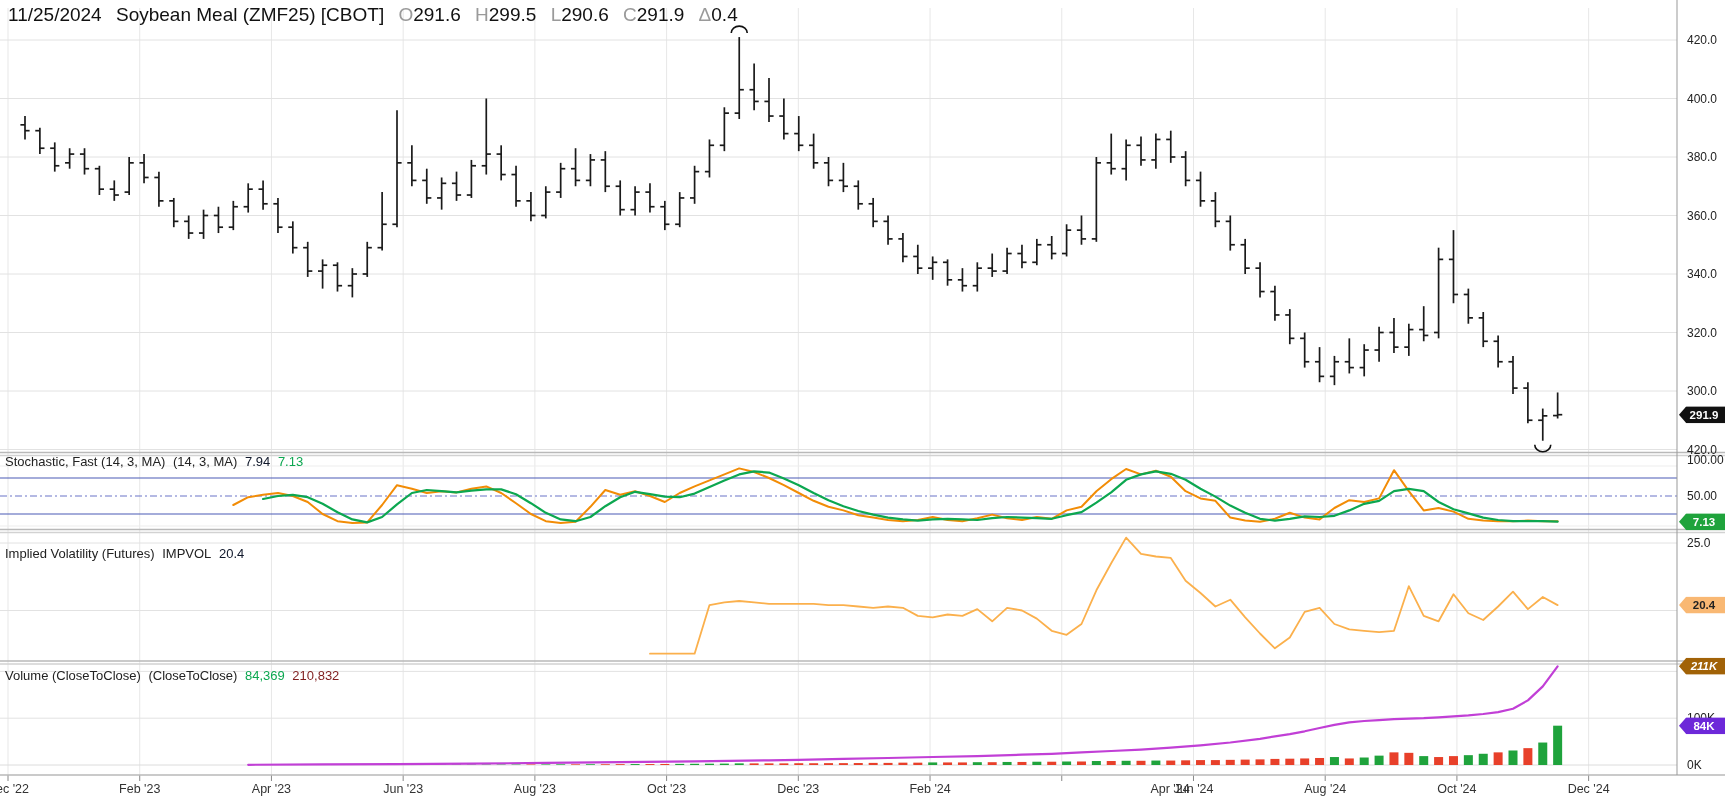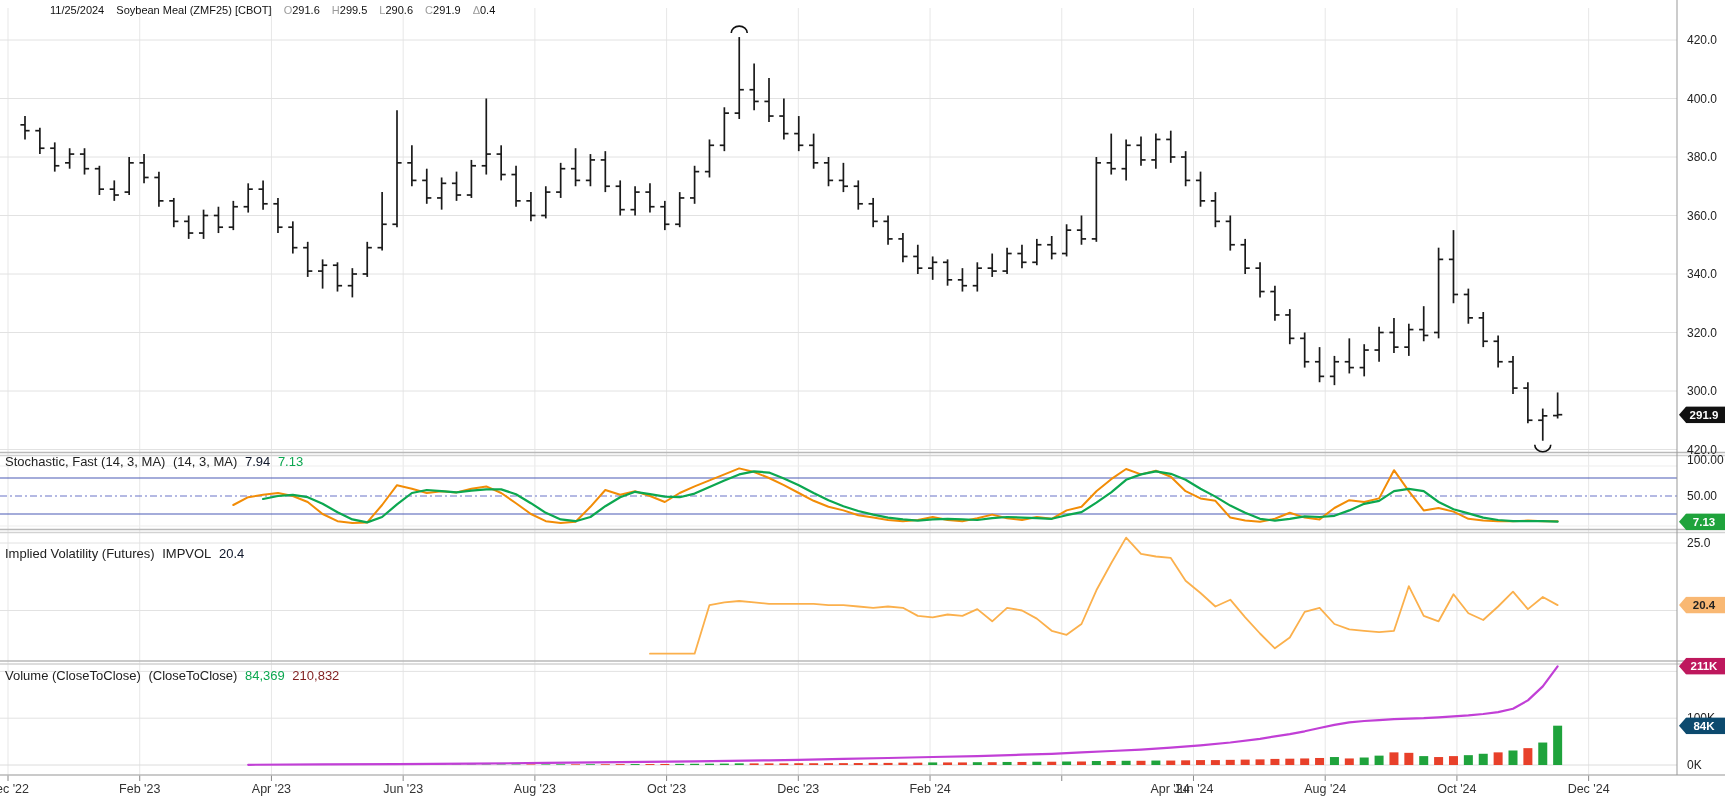--- a/index.html
+++ b/index.html
@@ -1,18 +1,18 @@
 <!DOCTYPE html>
 <html><head>
 <meta charset="utf-8">
 <style>
   html,body{margin:0;padding:0;background:#fff;font-family:"Liberation Sans",sans-serif;}
   #chart-root{position:relative;width:1725px;height:798px;background:#fff;overflow:hidden;}
   #plot-svg{position:absolute;left:0;top:0;}
-  .title-row{position:absolute;left:8px;top:4px;font-size:11px;color:#111;white-space:nowrap;z-index:5;margin-left:42px;}
+  .title-row{position:absolute;left:8px;top:4px;font-size:19px;color:#111;white-space:nowrap;z-index:5;}
   .title-row .sep{margin-left:9px;}
   .olbl{color:#9a9a9a;}
   .panel-label{position:absolute;left:5px;font-size:13px;color:#222;white-space:nowrap;z-index:5;}
   .panel-label span{margin-right:4px;margin-top:40px;}
   .v-orange{color:#0f172a;}
   .v-green{color:#0ca750;}
   .v-magenta{color:#7f1d1d;}
   .axis-label{position:absolute;left:1687px;font-size:12px;color:#222;transform:translateY(-50%);z-index:4;white-space:nowrap;}
   .x-label{position:absolute;top:782px;font-size:12.5px;color:#333;transform:translateX(-50%);z-index:4;white-space:nowrap;}
   .badge{position:absolute;left:1679px;width:46px;height:17px;line-height:17px;font-size:11.5px;font-weight:bold;text-align:center;transform:translateY(-50%);clip-path:polygon(0 50%,16% 0,100% 0,100% 100%,16% 100%);z-index:6;padding-left:4px;box-sizing:border-box;}
@@ -529,16 +529,16 @@
       <div class="x-label" style="left: 1122px; margin-left: 48px;">Apr '24</div>
       <div class="x-label" style="left: 1193.48px;">Jun '24</div>
       <div class="x-label" style="left: 1325.2px;">Aug '24</div>
       <div class="x-label" style="left: 1456.92px;">Oct '24</div>
       <div class="x-label" style="left: 1588.64px;">Dec '24</div>
     </div>
   <div id="badge-layer">
       <div class="badge" style="top: 414.692px; background: rgb(17, 17, 17); color: rgb(255, 255, 255);">291.9</div>
       <div class="badge" style="top: 521.722px; background: rgb(31, 163, 60); color: rgb(255, 255, 255);">7.13</div>
       <div class="badge" style="top: 605.1px; background: rgb(249, 184, 115); color: rgb(34, 34, 34);">20.4</div>
-      <div class="badge" style="top: 666.252px; background: #be185d; color: rgb(255, 255, 255);">211K</div>
-      <div class="badge" style="top: 725.688px; background: #0c4a6e; color: rgb(255, 255, 255);">84K</div>
+      <div class="badge" style="top: 666.252px; background: #a16207; color: rgb(255, 255, 255); font-style: italic;">211K</div>
+      <div class="badge" style="top: 725.688px; background: #6d28d9; color: rgb(255, 255, 255);">84K</div>
     </div>
 </div>
 
 </body></html>

